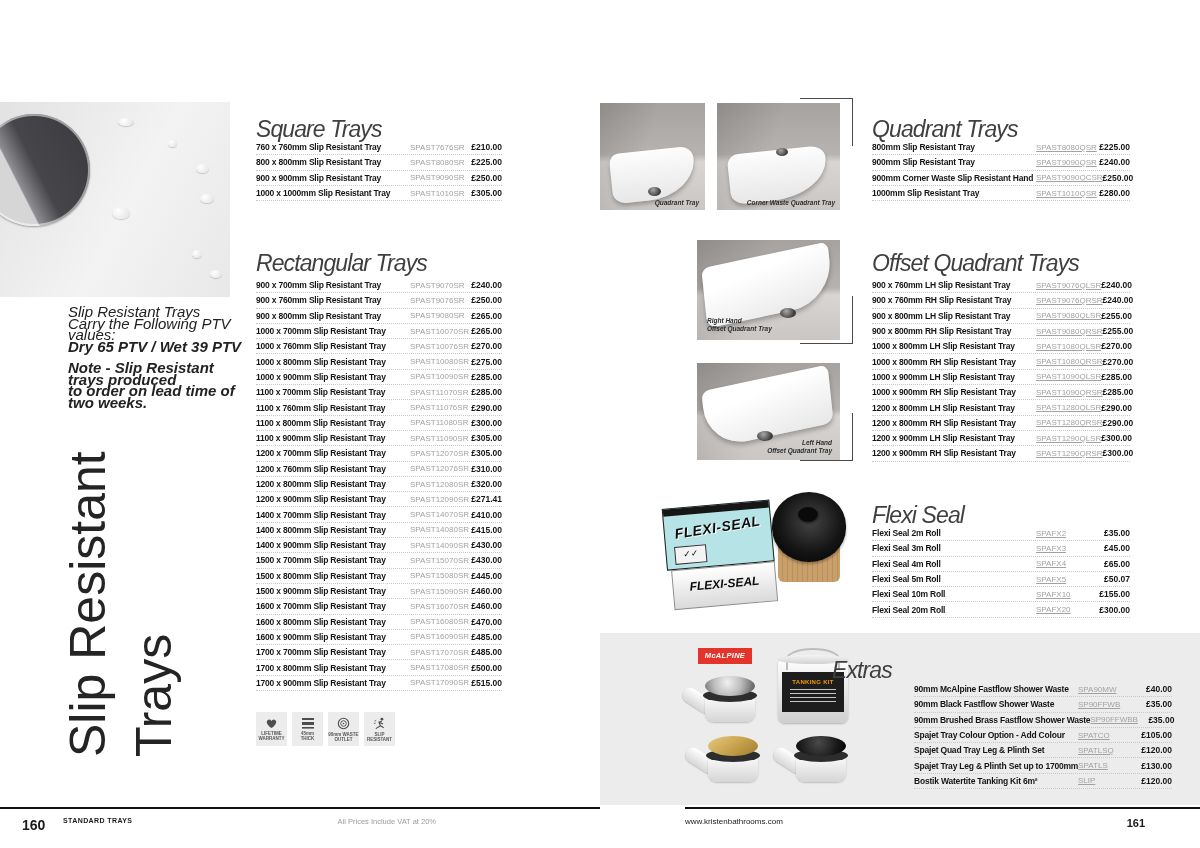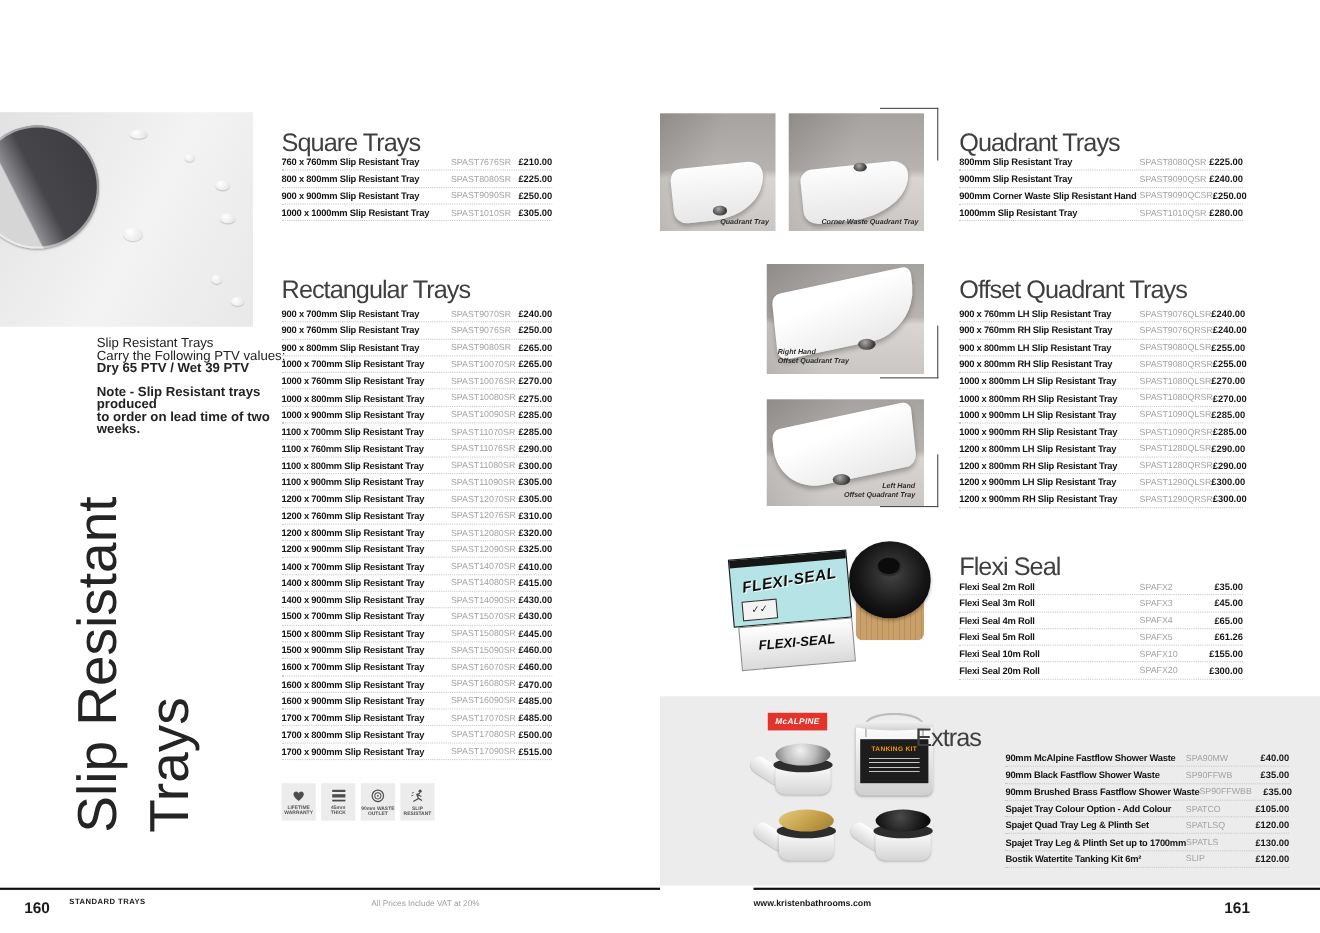--- a/index.html
+++ b/index.html
@@ -2,37 +2,37 @@
 <html><head>
 <meta charset="utf-8">
 <style>
   html,body{margin:0;padding:0;}
   body{
     width:1200px;height:848px;position:relative;background:#ffffff;
     font-family:"Liberation Sans", sans-serif;overflow:hidden;color:#1a1a1a;
   }
   
   .abs{position:absolute;}
-  .h{position:absolute;font-size:23px;font-weight:300;letter-spacing:-0.9px;color:#3f3f3f;white-space:nowrap;}
+  .h{position:absolute;font-size:23px;font-weight:300;letter-spacing:-0.9px;color:#3f3f3f;white-space:nowrap;font-style:italic;}
   .ptable{position:absolute;}
   .prow{display:flex;align-items:center;height:15.3px;border-bottom:1px dotted #c8c8c8;box-sizing:border-box;}
   .prow .name{flex:0 0 154px;font-size:8.5px;font-weight:700;letter-spacing:-0.2px;color:#151515;white-space:nowrap;overflow:visible;}
   .prow .sku{flex:0 0 56px;font-size:8px;color:#a2a2a2;white-space:nowrap;}
   .prow .price{flex:1;font-size:8.5px;font-weight:700;color:#151515;text-align:right;white-space:nowrap;}
   .rt .prow .name{flex:0 0 164px;}
-  .rt .prow .sku{flex:0 0 58px;}
+  .rt .prow .sku{flex:0 0 58px;text-decoration:underline;}
 
   
   #drainPhoto{left:0;top:102px;width:230px;height:195px;background:linear-gradient(118deg,#e2e2e2 0%,#f3f3f3 55%,#e8e8e8 100%);overflow:hidden;}
   #drainHole{position:absolute;left:-22px;top:12px;width:112px;height:112px;border-radius:50%;
     background:linear-gradient(63deg,#d6d6d6 36%,#8f8f93 37%,#45454a 52%,#3a3a3f 100%);
     box-shadow:0 1px 2px rgba(0,0,0,.35), inset 0 0 0 2px rgba(255,255,255,.5);}
   .drop{position:absolute;border-radius:50%;background:radial-gradient(circle at 35% 30%,#ffffff,#e9e9e9 70%,#dcdcdc);box-shadow:0 1px 1px rgba(0,0,0,.18);}
 
-  #note{left:68px;top:306px;width:180px;font-size:12px;line-height:11.5px;color:#222;margin-left:20px;}
+  #note{left:68px;top:306px;width:180px;font-style:italic;font-size:15px;line-height:11.5px;color:#222;}
   #note .b{font-weight:700;}
   #note .gap{height:10px;}
 
   .vt{position:absolute;top:757px;transform-origin:0 0;transform:rotate(-90deg);
       font-size:50px;font-weight:300;letter-spacing:0px;color:#242424;white-space:nowrap;line-height:56px;}
   #vt1{left:60px;}
   #vt2{left:126px;}
 
   #hSquare{left:256px;top:101px;}
   #tSquare{left:256px;top:140px;width:246px;}
@@ -121,22 +121,22 @@
   #bucket .label .lines{margin:3px auto 0;width:46px;height:14px;
     background:repeating-linear-gradient(0deg,rgba(255,255,255,.75) 0 1px,rgba(0,0,0,0) 1px 4px);}
 
   
   #footLineL{left:0;top:807px;width:600px;height:2px;background:#101010;}
   #footLineR{left:685px;top:807px;width:515px;height:2px;background:#101010;}
   .foot{position:absolute;top:817px;font-size:8px;}
   #pageNumL{left:22px;font-weight:700;font-size:14px;}
   #footLabel{left:63px;font-weight:700;font-size:7px;letter-spacing:0.4px;}
   #footVat{left:320px;width:116px;text-align:right;color:#9c9c9c;font-size:7.5px;}
-  #footUrl{left:685px;font-weight:700;}
-  #pageNumR{left:1113px;width:32px;font-weight:700;font-size:14px;}
+  #footUrl{left:685px;font-weight:400;}
+  #pageNumR{left:1113px;width:32px;text-align:right;font-weight:700;font-size:11px;}
 </style>
 </head>
 <body>
 
 <div class="abs" id="drainPhoto">
   <div id="drainHole"></div>
   <div class="drop" style="left:118px;top:16px;width:16px;height:8px;"></div>
   <div class="drop" style="left:168px;top:38px;width:9px;height:7px;"></div>
   <div class="drop" style="left:196px;top:62px;width:13px;height:9px;"></div>
   <div class="drop" style="left:112px;top:105px;width:18px;height:12px;"></div>
@@ -249,21 +249,21 @@
       <span class="price">£310.00</span>
     </div>
     <div class="prow">
       <span class="name">1200 x 800mm Slip Resistant Tray</span>
       <span class="sku">SPAST12080SR</span>
       <span class="price">£320.00</span>
     </div>
     <div class="prow">
       <span class="name">1200 x 900mm Slip Resistant Tray</span>
       <span class="sku">SPAST12090SR</span>
-      <span class="price">£325.00</span>
+      <span class="price">£271.41</span>
     </div>
     <div class="prow">
       <span class="name">1400 x 700mm Slip Resistant Tray</span>
       <span class="sku">SPAST14070SR</span>
       <span class="price">£410.00</span>
     </div>
     <div class="prow">
       <span class="name">1400 x 800mm Slip Resistant Tray</span>
       <span class="sku">SPAST14080SR</span>
       <span class="price">£415.00</span>
@@ -486,21 +486,21 @@
       <span class="price">£45.00</span>
     </div>
     <div class="prow">
       <span class="name">Flexi Seal 4m Roll</span>
       <span class="sku">SPAFX4</span>
       <span class="price">£65.00</span>
     </div>
     <div class="prow">
       <span class="name">Flexi Seal 5m Roll</span>
       <span class="sku">SPAFX5</span>
-      <span class="price">£61.26</span>
+      <span class="price">£50.07</span>
     </div>
     <div class="prow">
       <span class="name">Flexi Seal 10m Roll</span>
       <span class="sku">SPAFX10</span>
       <span class="price">£155.00</span>
     </div>
     <div class="prow">
       <span class="name">Flexi Seal 20m Roll</span>
       <span class="sku">SPAFX20</span>
       <span class="price">£300.00</span>

